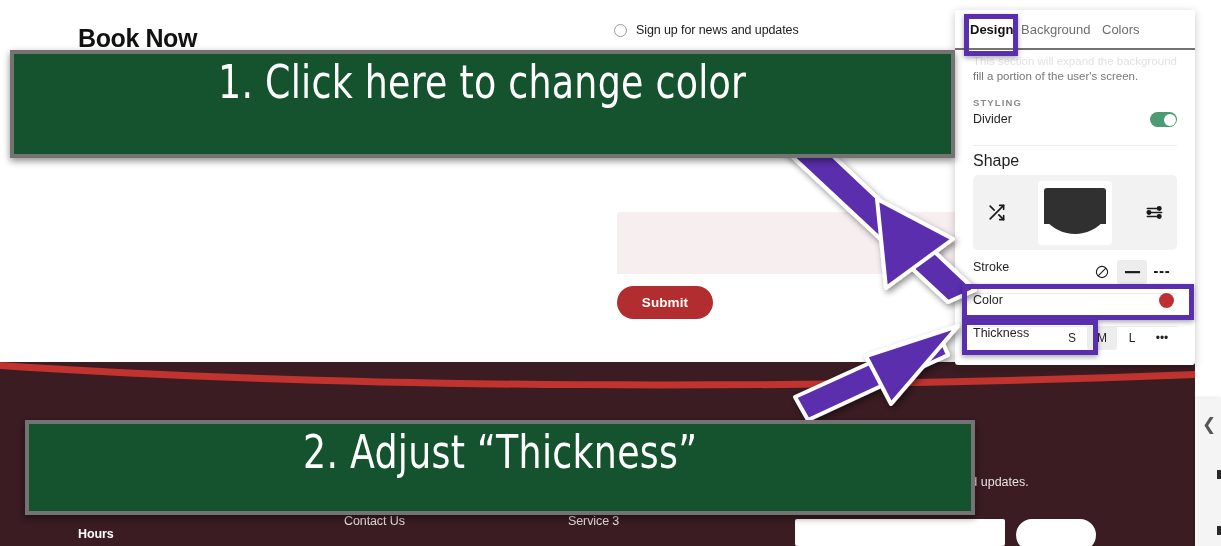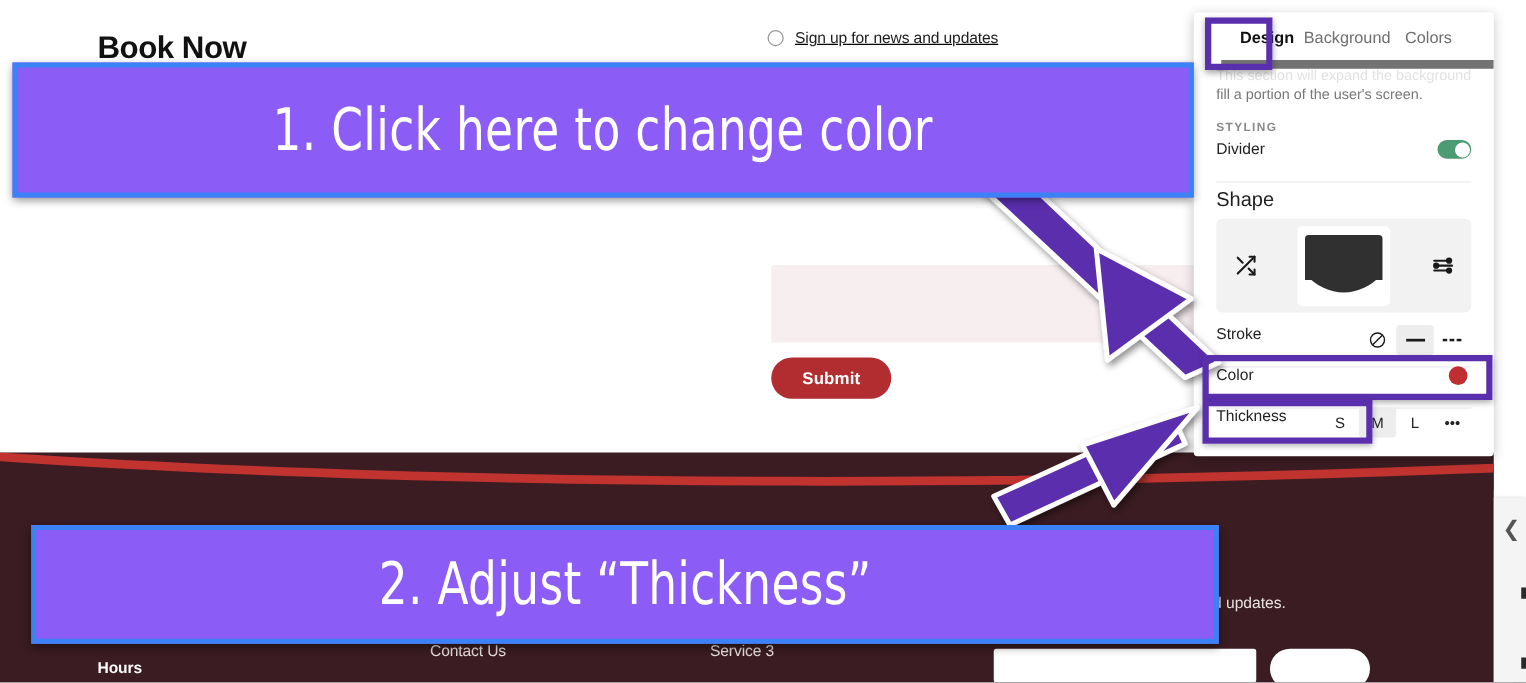--- a/index.html
+++ b/index.html
@@ -10,42 +10,42 @@
     position:relative;
   }
   #root{position:absolute;inset:0;width:1221px;height:546px;overflow:hidden;background:#ffffff;}
 
   
   .site{position:absolute;left:0;top:0;width:1195px;height:546px;background:#ffffff;overflow:hidden;padding-left:16px;}
 
   .site-header{position:absolute;left:0;top:0;width:100%;height:57px;background:#fff;}
   .logo{position:absolute;left:78px;top:24px;font-size:25px;font-weight:700;letter-spacing:-.4px;color:#111;font-family:"Liberation Sans",sans-serif;}
 
-  .newsletter-check{position:absolute;left:614px;top:23px;display:flex;align-items:center;gap:9px;text-decoration:underline;}
+  .newsletter-check{position:absolute;left:614px;top:23px;display:flex;align-items:center;gap:9px;}
   .radio-ring{width:13px;height:13px;border:1.4px solid #9a9a9a;border-radius:50%;box-sizing:border-box;display:block;}
   .newsletter-label{font-size:12.5px;color:#1c1c1c;letter-spacing:-.1px;}
 
   .form-area{position:absolute;left:0;top:57px;width:955px;height:305px;background:#ffffff;}
   .msg-field{position:absolute;left:617px;top:155px;width:340px;height:62px;background:#f7eef0;border-radius:3px 3px 0 0;}
   .submit-btn{position:absolute;left:617px;top:229px;width:96px;height:33px;background:#b22d2f;color:#fff;border-radius:17px;
               display:flex;align-items:center;justify-content:center;font-size:13.5px;font-weight:600;letter-spacing:.1px;}
 
   
   .footer{position:absolute;left:0;top:362px;width:1195px;height:184px;background:#3a1c22;overflow:hidden;}
   .footer-curve{position:absolute;left:0;top:0;width:1195px;height:30px;}
   .footer-col{position:absolute;color:#e7dede;font-size:12.5px;letter-spacing:-.1px;}
   .footer-col.bold{font-weight:700;color:#fff;}
   .footer-note{position:absolute;left:880px;top:475px;color:#e9e2e2;font-size:12.5px;white-space:nowrap;}
   .footer-input{position:absolute;left:795px;top:519px;width:210px;height:27px;background:#fff;border-radius:2px;}
   .footer-pill{position:absolute;left:1016px;top:519px;width:80px;height:32px;background:#fff;border-radius:17px;}
 
   
   .panel{position:absolute;left:955px;top:10px;width:240px;min-height:355px;background:#fff;
          box-shadow:0 2px 9px rgba(0,0,0,.22);border-radius:3px;overflow:hidden;}
-  .panel-tabs{position:relative;height:38px;border-bottom:7px solid #737373;background:#fff;margin-left:22px;}
+  .panel-tabs{position:relative;height:38px;border-bottom:2px solid #737373;background:#fff;}
   .tab{position:absolute;top:12px;font-size:13px;color:#6e6e6e;}
   .tab.active{color:#111;font-weight:700;}
   .panel-desc{position:absolute;left:18px;top:44px;width:205px;font-size:11.5px;color:#777;line-height:15px;}
   .panel-desc .faded{opacity:.22;display:block;white-space:nowrap;overflow:hidden;}
   .section-label{position:absolute;left:18px;top:87px;font-size:9.5px;letter-spacing:1.1px;color:#8a8a8a;font-weight:600;}
 
   .row{position:absolute;left:18px;width:204px;height:33px;border-bottom:1px solid #ececec;display:flex;align-items:flex-start;}
   .row-label{font-size:12.5px;color:#1f1f1f;}
   .row-right{position:absolute;right:0;display:flex;align-items:center;gap:0px;}
 
@@ -62,22 +62,22 @@
   .opt{width:30px;height:24px;display:flex;align-items:center;justify-content:center;border-radius:3px;font-size:12px;color:#242424;}
   .opt.sel{background:#ededed;}
   .dot-red{width:15px;height:15px;border-radius:50%;background:#bf2f31;}
 
   
   .collapse{position:absolute;left:1195px;top:398px;width:26px;height:148px;background:#f4f4f4;box-shadow:-1px 0 3px rgba(0,0,0,.18);}
   .collapse .chev{position:absolute;left:7px;top:18px;font-size:17px;color:#555;font-family:"DejaVu Sans",sans-serif;line-height:1;}
   .collapse .minidot{position:absolute;right:0px;width:4px;height:9px;background:#2a2a2a;}
 
   
-  .banner{position:absolute;background:#8b5cf6;border:4px solid #3b82f6;box-sizing:border-box;
-          display:flex;align-items:center;justify-content:center;box-shadow:0 3px 7px rgba(0,0,0,.45);}
+  .banner{position:absolute;background:#14532d;border:4px solid #737373;box-sizing:border-box;
+          display:flex;justify-content:center;box-shadow:0 3px 7px rgba(0,0,0,.45);}
   .banner span{color:#fff;font-size:47px;font-weight:400;letter-spacing:.3px;
                font-family:"DejaVu Sans Condensed","Liberation Sans",sans-serif;transform:scaleX(.86);transform-origin:center;white-space:nowrap;}
   #banner1{left:10px;top:50px;width:945px;height:108px;}
   #banner2{left:25px;top:420px;width:950px;height:95px;}
 
   .hl{position:absolute;border:5px solid #5a2fad;box-sizing:border-box;box-shadow:0 2px 5px rgba(0,0,0,.35);}
   #hl-design{left:964px;top:14px;width:54px;height:42px;}
   #hl-color{left:962px;top:284px;width:232px;height:36px;background:transparent;}
   #hl-thick{left:962px;top:320px;width:136px;height:35px;background:transparent;}
 

